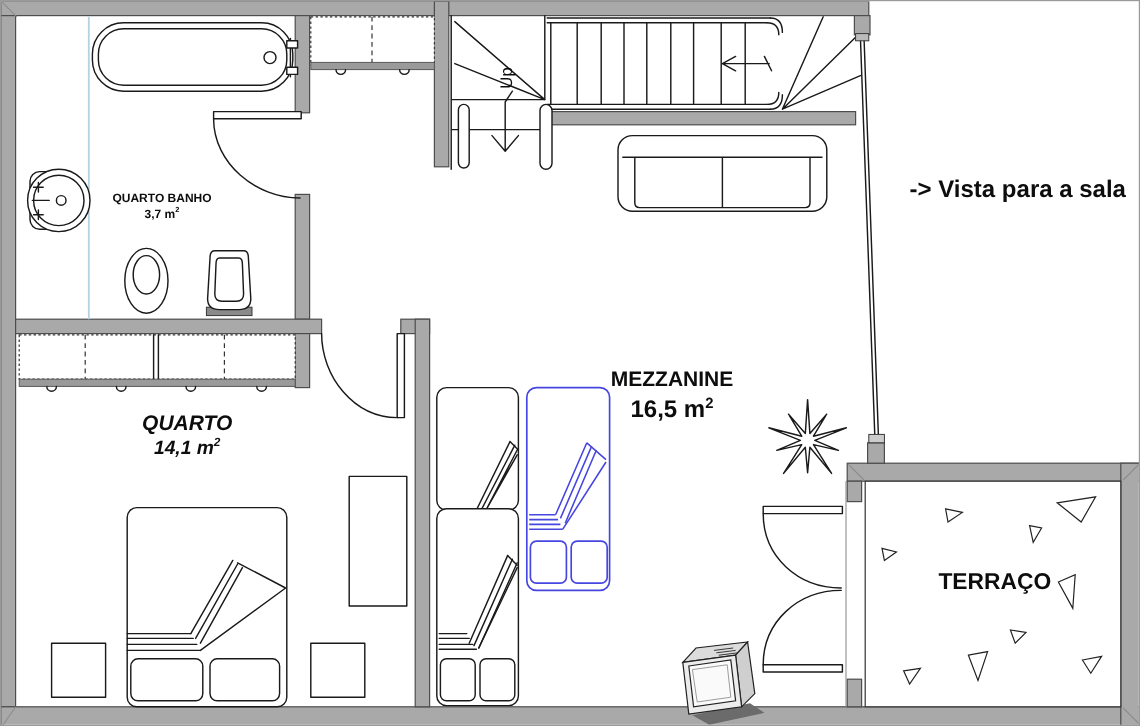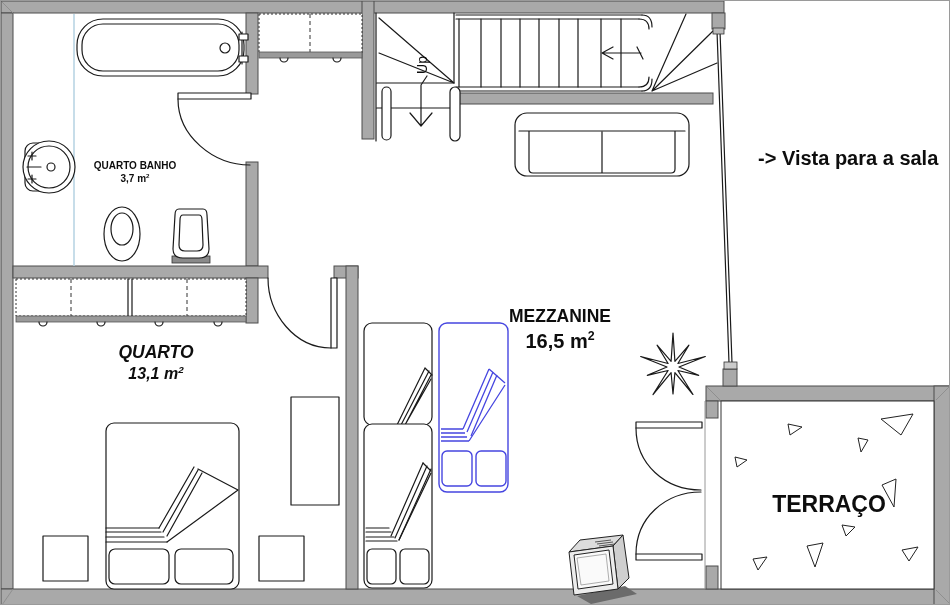--- a/index.html
+++ b/index.html
@@ -208,28 +208,28 @@
     </g>
   </svg>
 
   <div class="lbl" style="left:54px;top:158px;width:160px;font-size:10px;">
     <div>QUARTO BANHO</div>
     <div><span>3,7 m</span><sup>2</sup></div>
   </div>
 
   <div class="lbl" style="left:75px;top:340px;width:160px;font-size:17.5px;font-style:italic;">
     <div>QUARTO</div>
-    <div style="font-size:16px;"><span>13,1 m</span><sup>2</sup></div>
+    <div style="font-size:16px;"><span>14,1 m</span><sup>2</sup></div>
   </div>
 
   <div class="lbl" style="left:479px;top:256px;width:160px;font-size:17.5px;margin-top:48px;">
     <div>MEZZANINE</div>
     <div style="font-size:20px;"><span>16,5 m</span><sup>2</sup></div>
   </div>
 
-  <div class="lbl" style="left:748px;top:473px;width:160px;font-size:23px;margin-top:16px;">
+  <div class="lbl" style="left:748px;top:473px;width:160px;font-size:19px;">
     <div>TERRAÇO</div>
   </div>
 
   <div class="lbl" style="left:757px;top:144px;font-size:20px;white-space:nowrap;">-&gt; Vista para a sala</div>
 
   <div class="lbl" style="left:405px;top:56px;width:30px;height:16px;font-size:14px;font-weight:normal;transform:rotate(-90deg);">Up</div>
 </div>
 
 </body></html>

